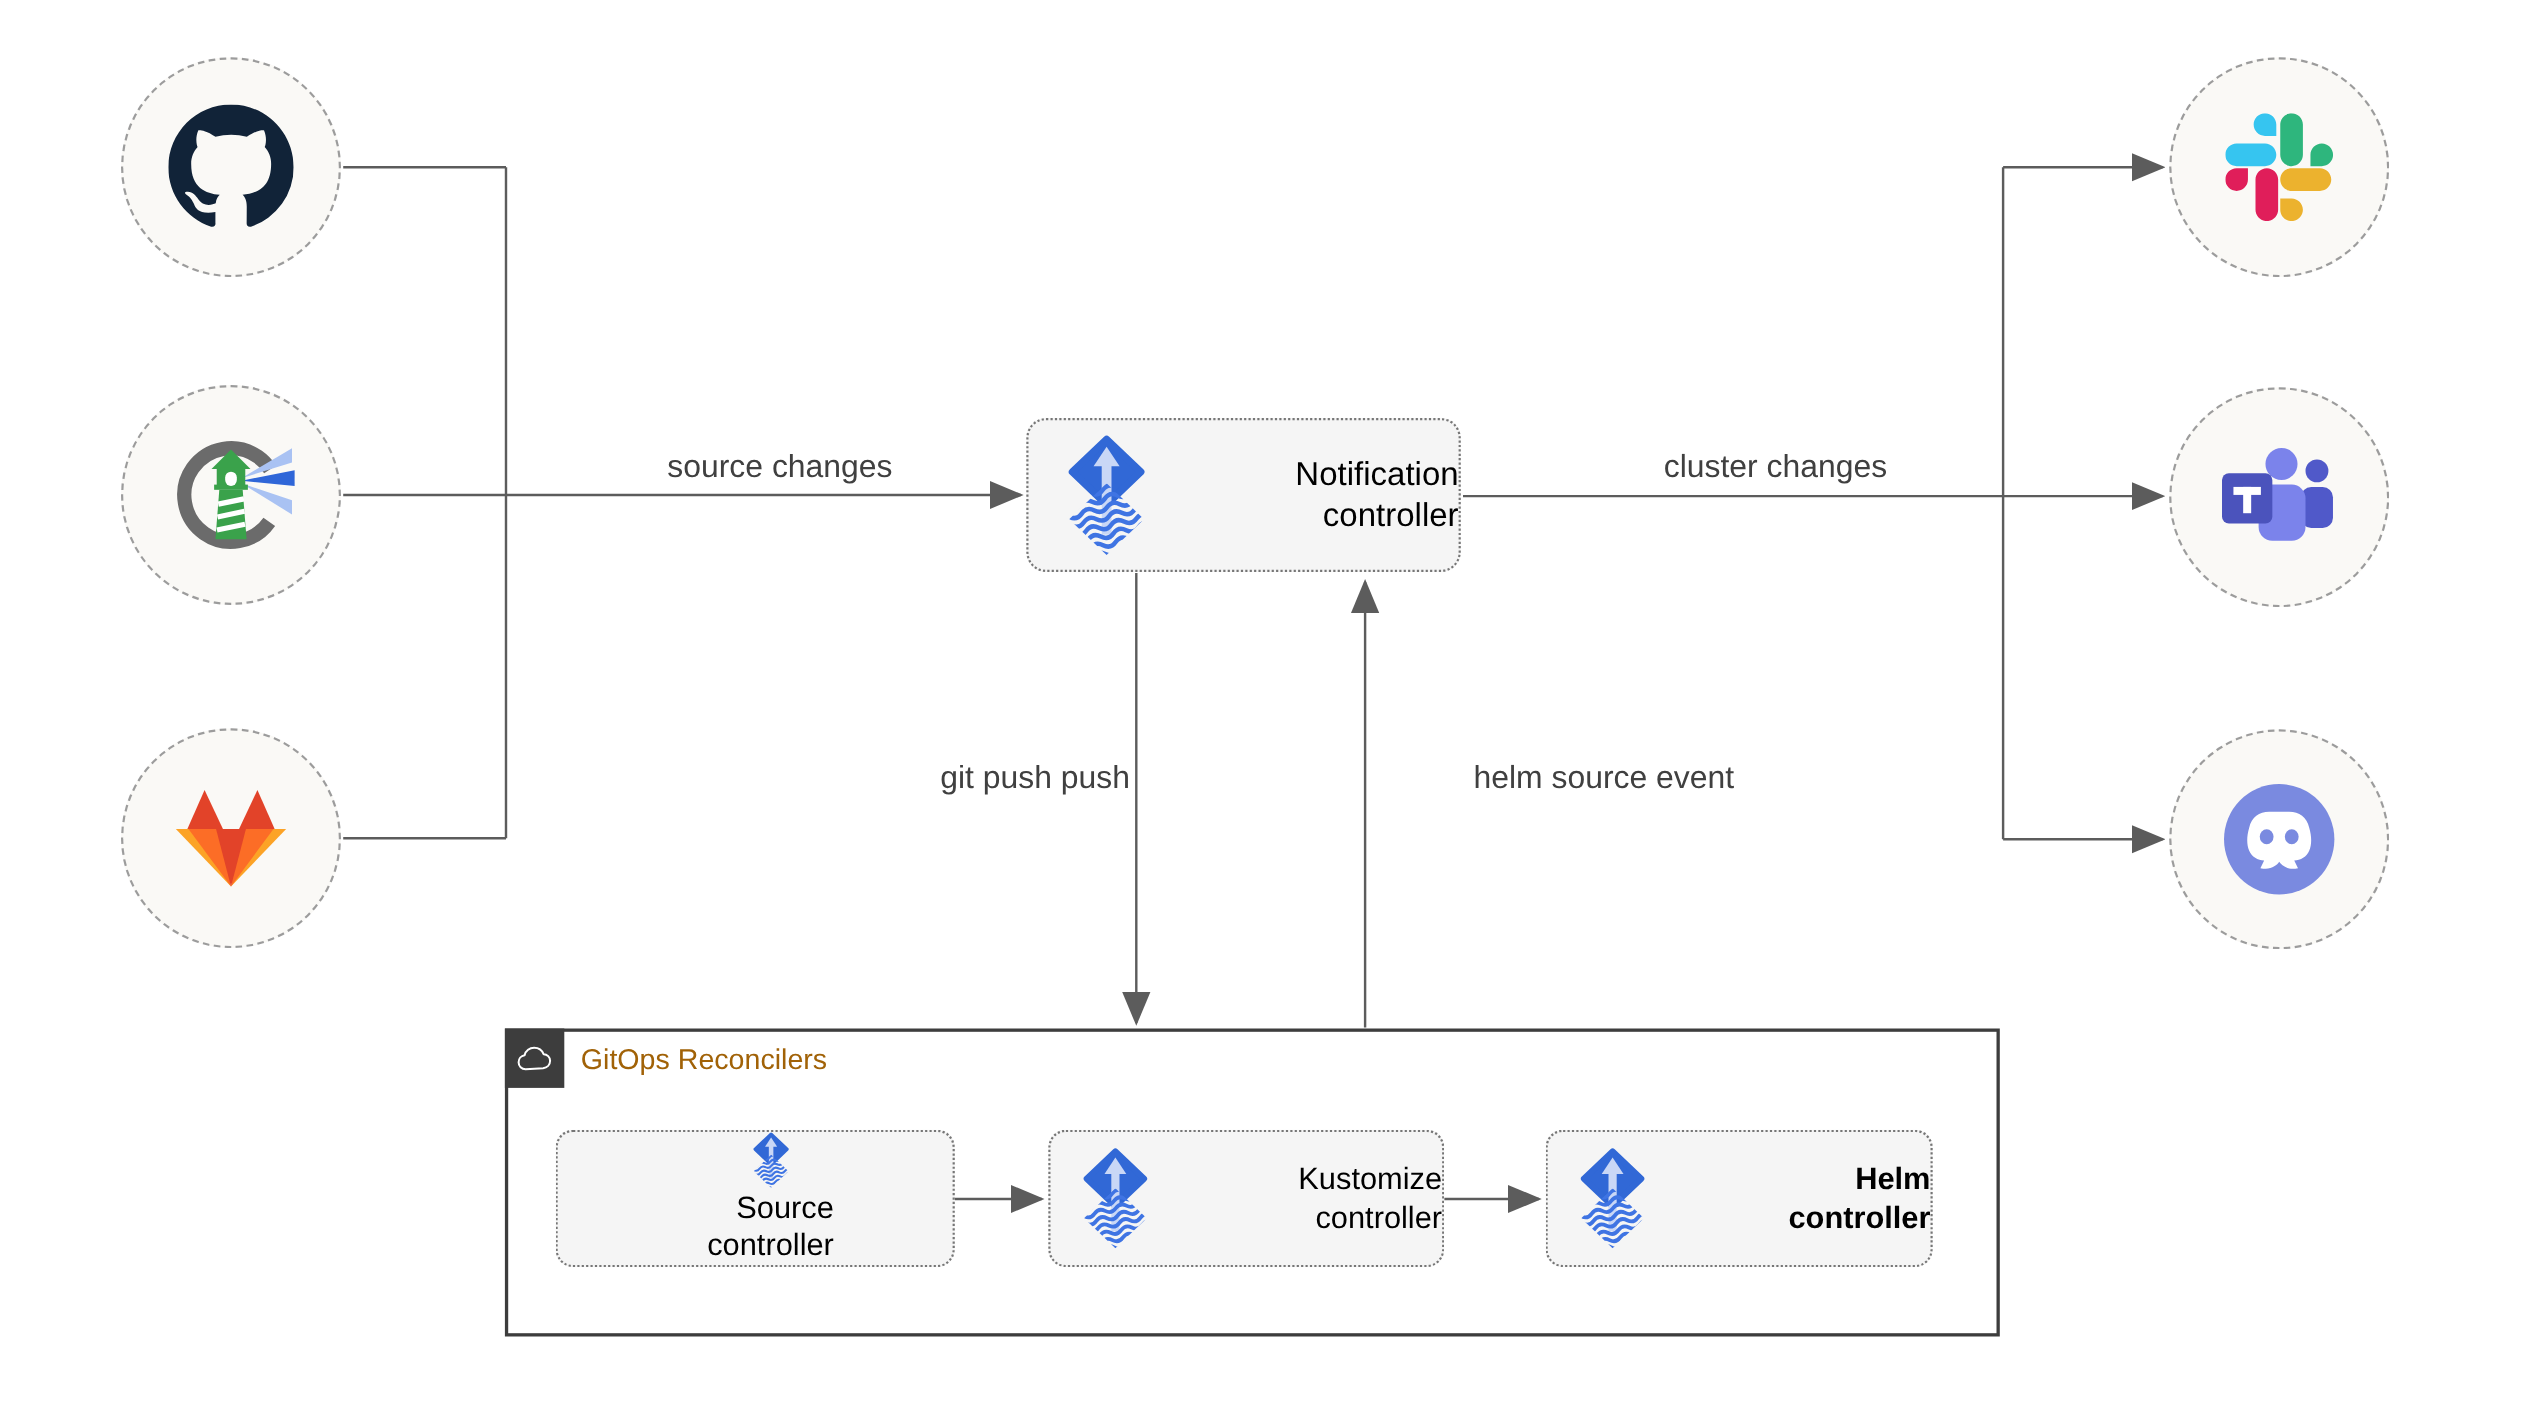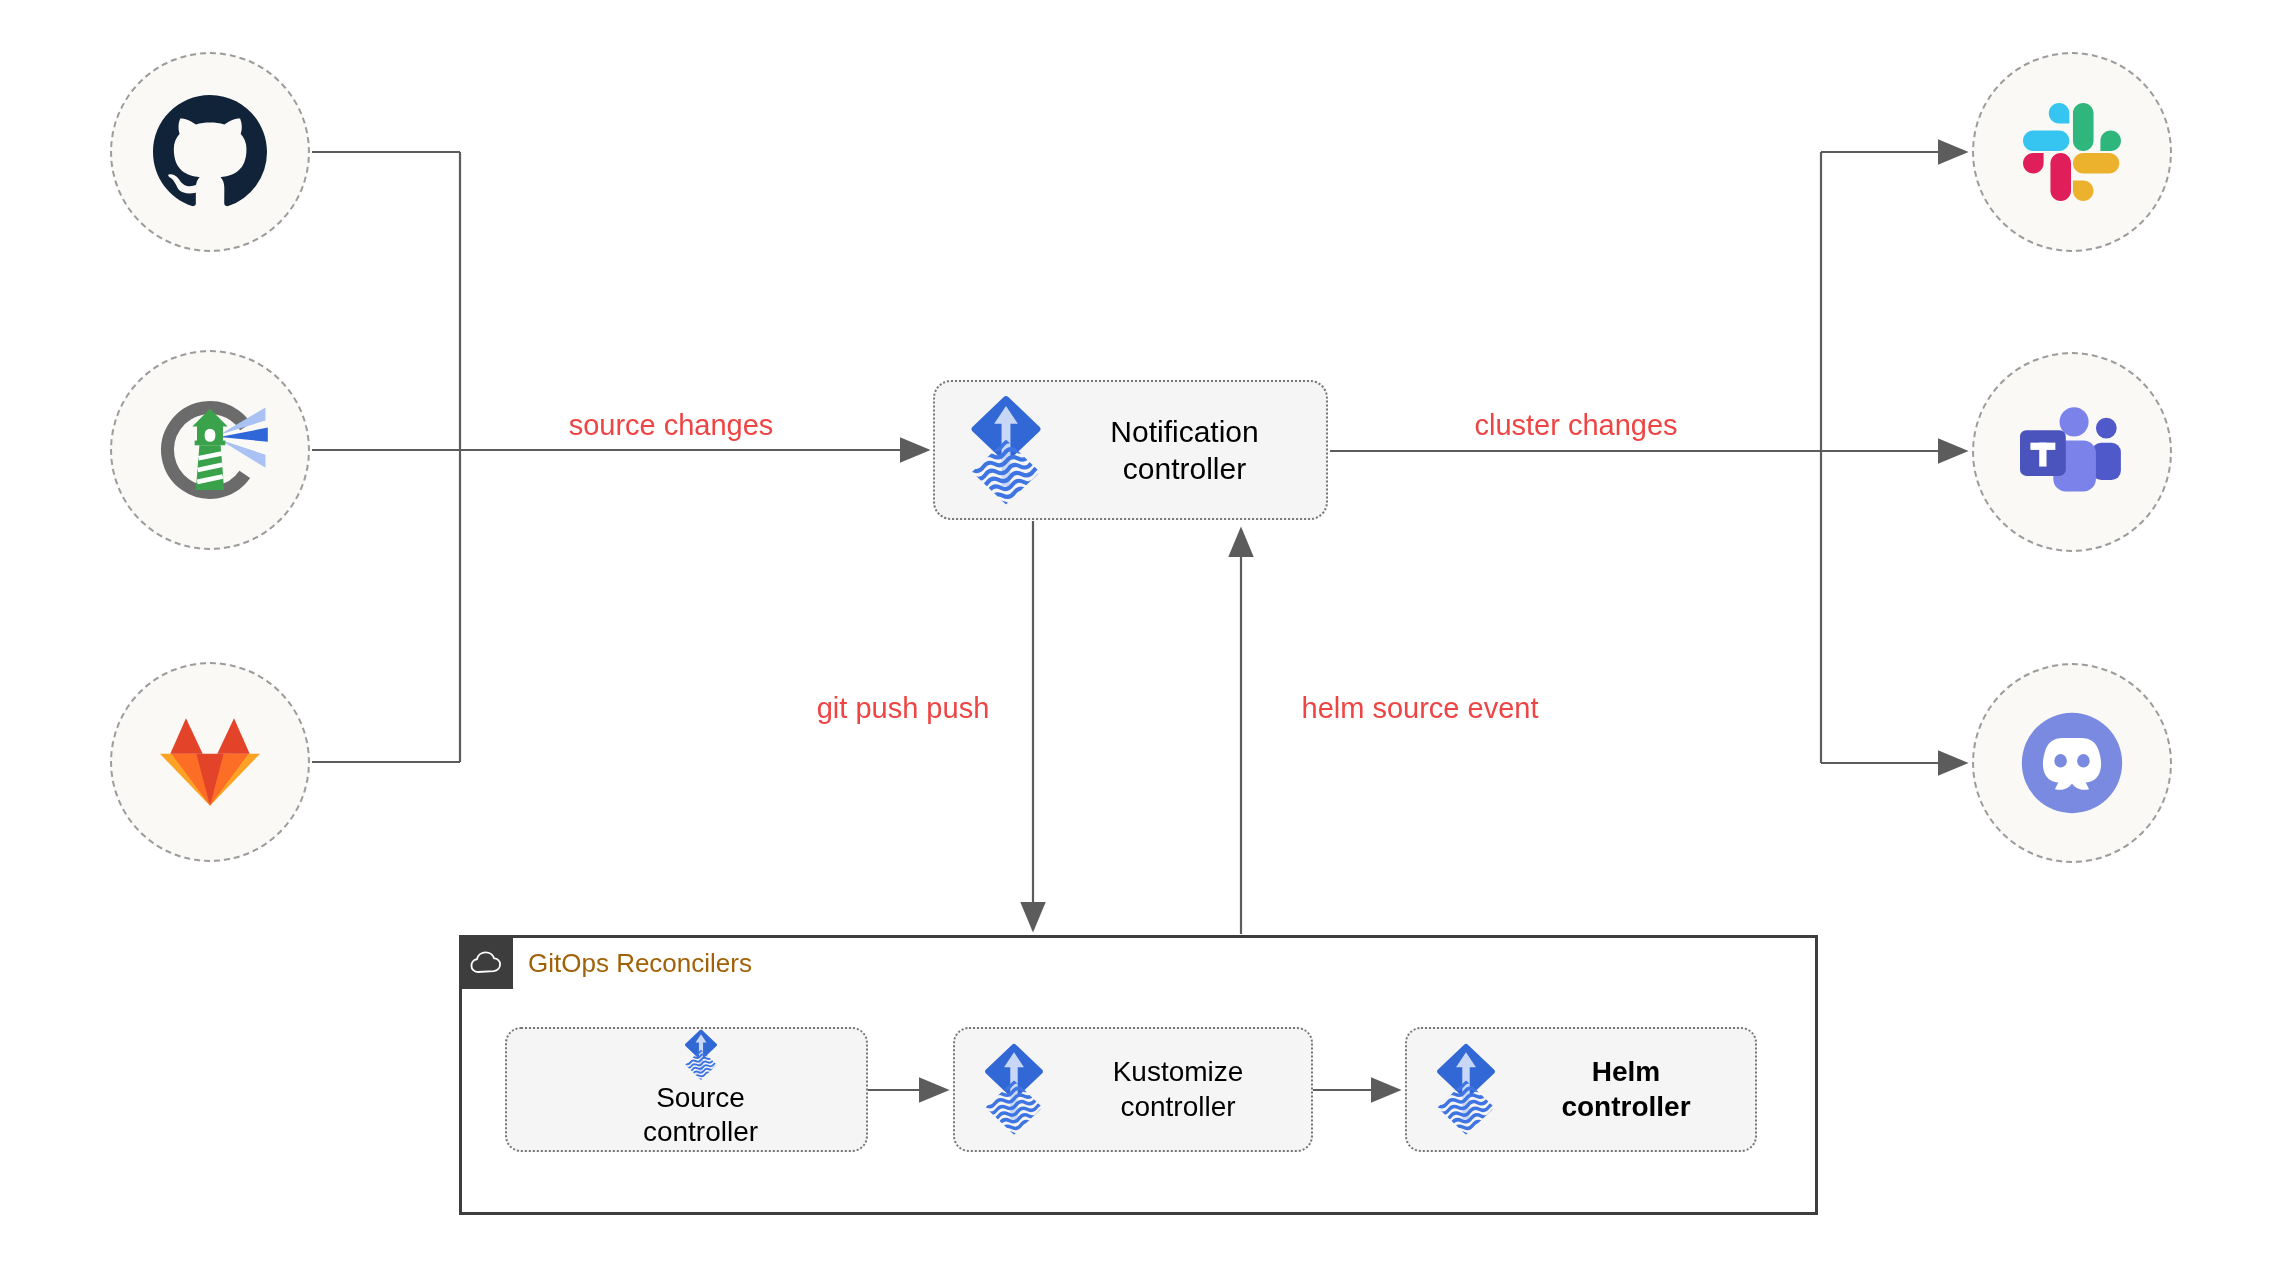--- a/index.html
+++ b/index.html
@@ -14,31 +14,31 @@
     position:absolute;width:200px;height:200px;border-radius:50%;
     background:#faf9f6;border:2px dashed #9c9c9c;
     display:flex;align-items:center;justify-content:center;box-sizing:border-box;
   }
   .ctrl-box{
     position:absolute;background:#f5f5f5;border:2px dotted #767676;
     border-radius:18px;box-sizing:border-box;
     display:flex;align-items:center;
   }
   .ctrl-box .label{
-    flex:1;text-align:center;line-height:1.24;color:#000;
+    flex:1;text-align:right;line-height:1.24;color:#000;
   }
   .ctrl-box .label span{display:block;}
   #notification-box{left:933px;top:380px;width:395px;height:140px;padding-left:34px;font-size:30px;}
   .small-box{top:1027px;height:125px;padding-left:28px;font-size:28px;border-radius:16px;}
   #source-box{left:505px;width:363px;flex-direction:column;}
   #kustomize-box{left:953px;width:360px;}
   #helm-box{left:1405px;width:352px;font-weight:bold;}
   .edge-label{
     position:absolute;transform:translate(-50%,-50%);
-    font-size:29px;white-space:nowrap;color:#ef4444;
+    font-size:29px;white-space:nowrap;color:#404040;margin-left:38px;
   }
   #reconcilers-container{
     position:absolute;left:459px;top:935px;width:1359px;height:280px;
     border:3px solid #3d3d3d;box-sizing:border-box;background:transparent;
   }
   #reconcilers-badge{
     position:absolute;left:-3px;top:-3px;width:54px;height:54px;
     background:#3d3d3d;display:flex;align-items:center;justify-content:center;
   }
   #reconcilers-title{

